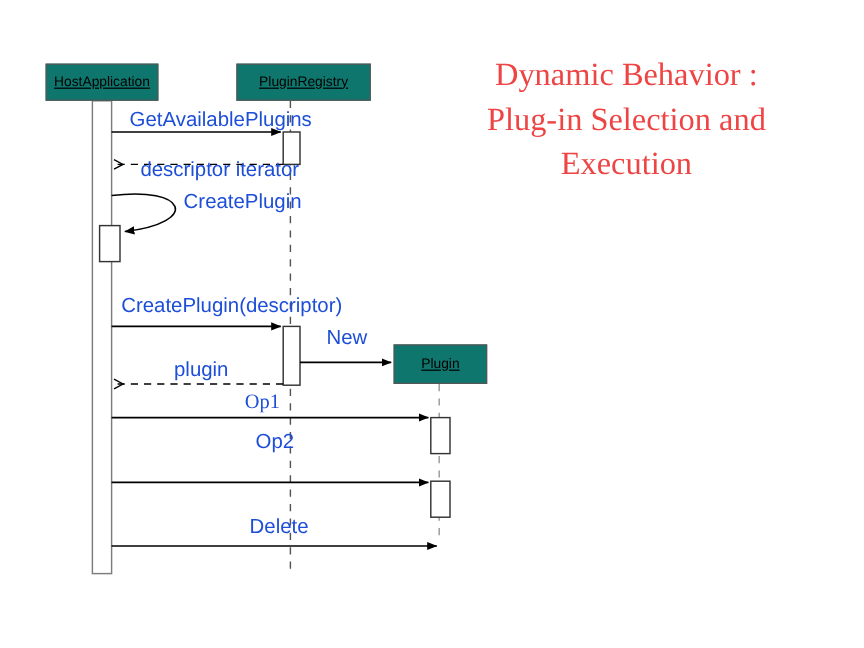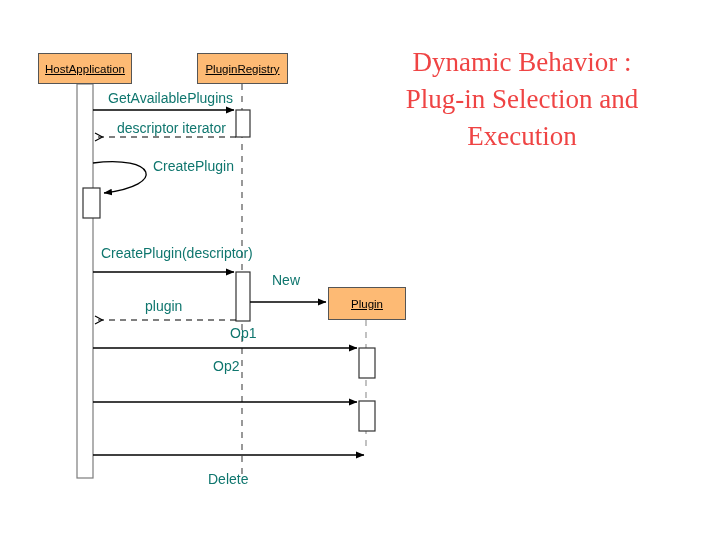--- a/index.html
+++ b/index.html
@@ -29,37 +29,37 @@
     font-family: "Liberation Serif", serif;
     font-size: 27px;
     line-height: 37px;
     color: #ef4444;
     white-space: pre-line;
   }
   .lifeline-box {
     position: absolute;
     box-sizing: border-box;
     border: 1px solid #555555;
-    background: #fdba74;
+    background: #0f766e;
     display: flex;
     align-items: center;
     justify-content: center;
   }
   .lifeline-name {
     font-family: "Liberation Sans", sans-serif;
     font-size: 11.5px;
     color: #000000;
     text-decoration: underline;
     white-space: nowrap;
   }
   .msg-label {
     position: absolute;
     font-family: "Liberation Sans", sans-serif;
-    font-size: 14px;
-    color: #0f766e;
+    font-size: 17px;
+    color: #1d4ed8;
     white-space: nowrap;
     text-align: center;
   }
 </style>
 </head>
 <body>
 
 <svg id="canvas" viewBox="0 0 720 540">
   <defs>
     <marker id="arrowFilled" markerWidth="9" markerHeight="9" refX="8" refY="4" orient="auto" markerUnits="userSpaceOnUse">
@@ -103,41 +103,41 @@
 
   <line x1="93" y1="402" x2="357" y2="402" stroke="#000000" stroke-width="1.3" marker-end="url(#arrowFilled)"></line>
 
   <line x1="93" y1="455" x2="364" y2="455" stroke="#000000" stroke-width="1.3" marker-end="url(#arrowFilled)"></line>
 </svg>
 
 <div class="lifeline-box" style="left:38px; top:53px; width:94px; height:31px;">
   <span class="lifeline-name">HostApplication</span>
 </div>
 
-<div class="lifeline-box" style="left:197px; top:53px; width:91px; height:31px;">
+<div class="lifeline-box" style="left:197px; top:53px; width:112px; height:31px;">
   <span class="lifeline-name">PluginRegistry</span>
 </div>
 
 <div class="lifeline-box" style="left:328px; top:287px; width:78px; height:33px;">
   <span class="lifeline-name">Plugin</span>
 </div>
 
 <div class="msg-label" style="left:108px; top:90px;">GetAvailablePlugins</div>
 
-<div class="msg-label" style="left:117px; top:120px;">descriptor iterator</div>
+<div class="msg-label" style="left:117px; top:132px;">descriptor iterator</div>
 
 <div class="msg-label" style="left:153px; top:158px;">CreatePlugin</div>
 
 <div class="msg-label" style="left:101px; top:245px;text-align:right;">CreatePlugin(descriptor)</div>
 
 <div class="msg-label" style="left:272px; top:272px;">New</div>
 
 <div class="msg-label" style="left:145px; top:298px;">plugin</div>
 
-<div class="msg-label" style="left:230px; top:325px;">Op1</div>
+<div class="msg-label" style="left:204px; top:325px;font-family:Liberation Serif, serif;">Op1</div>
 
 <div class="msg-label" style="left:213px; top:358px;">Op2</div>
 
-<div class="msg-label" style="left:208px; top:429px;margin-top:42px;">Delete</div>
+<div class="msg-label" style="left:208px; top:429px;">Delete</div>
 
 <div class="diagram-title">Dynamic Behavior :
 Plug-in Selection and
 Execution</div>
 
 </body></html>

